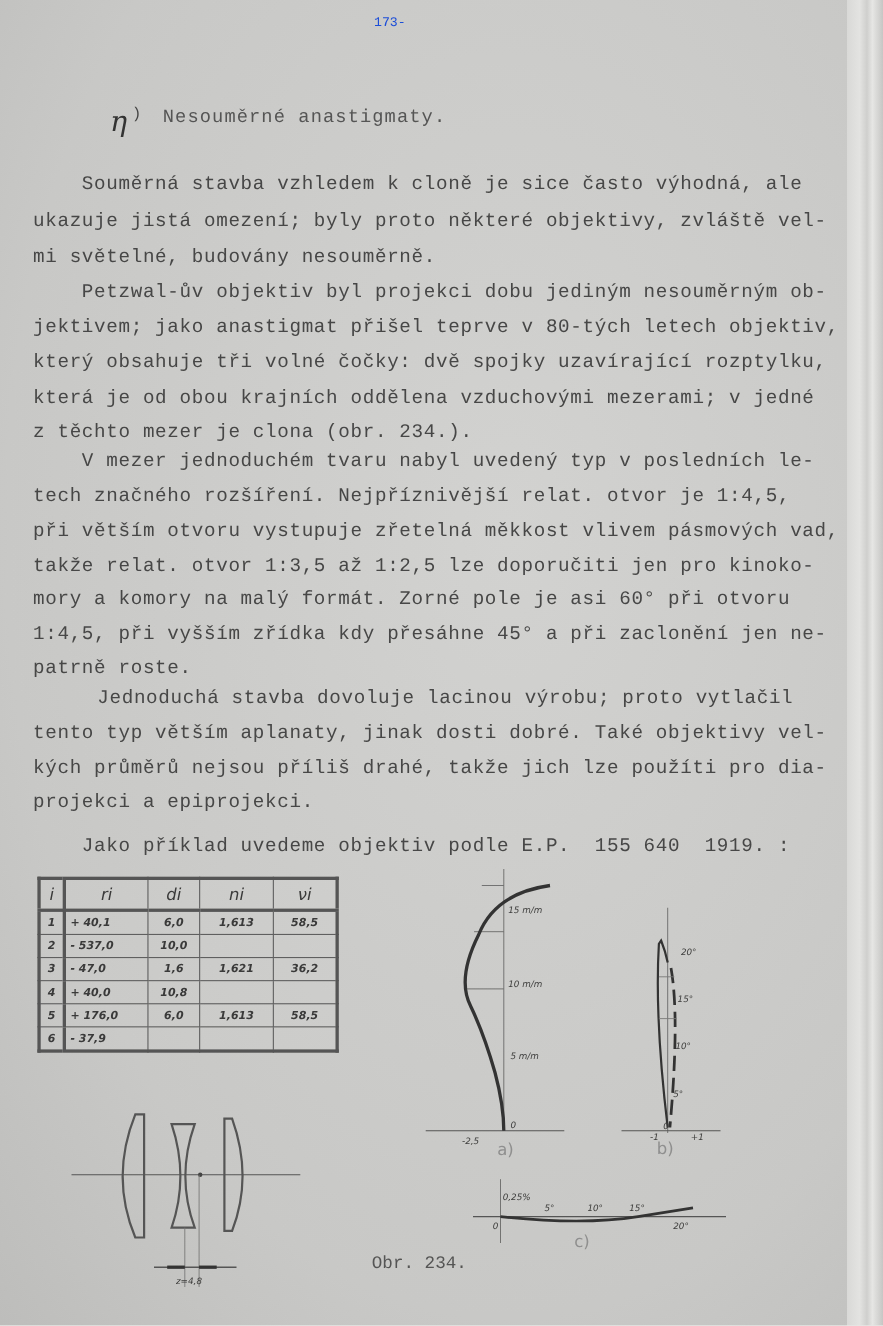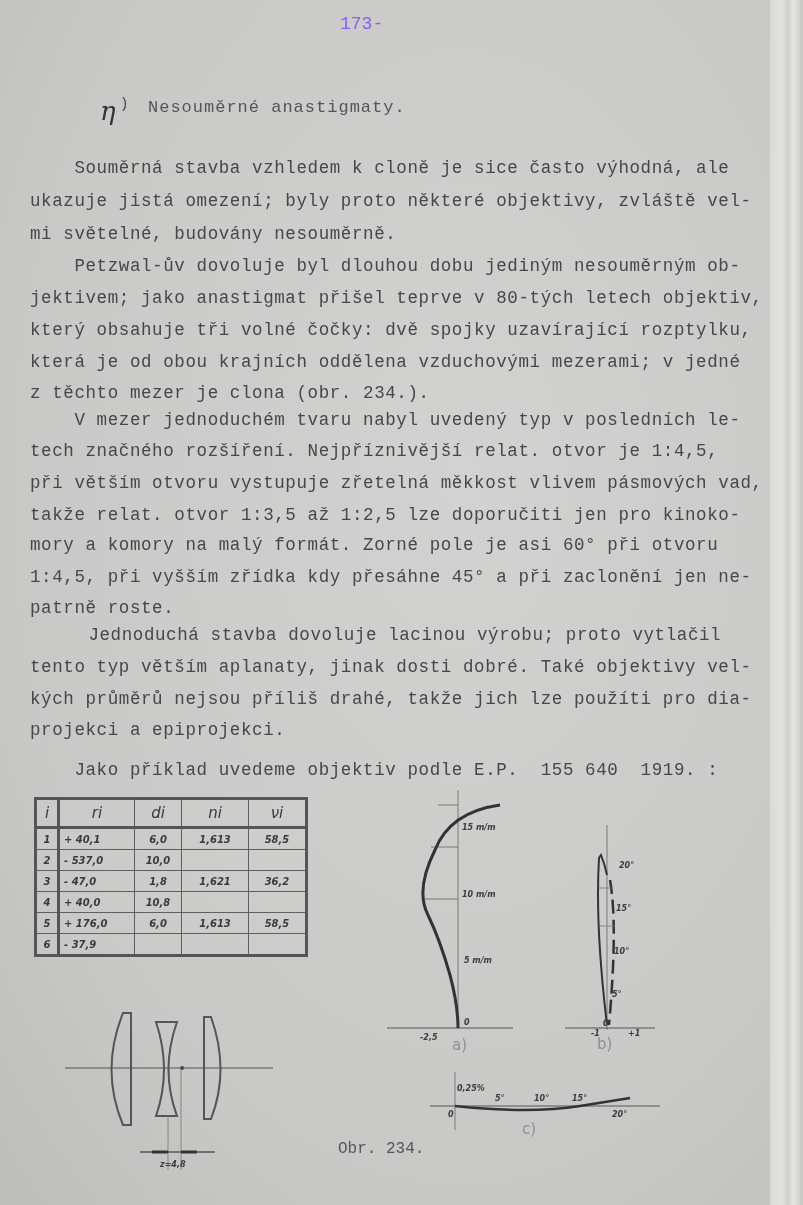--- a/index.html
+++ b/index.html
@@ -14,21 +14,21 @@
     background: radial-gradient(ellipse at 60% 40%, #d2d2d0 0%, #c8c8c6 70%, #bdbdbb 100%);
   }
   .edge {
     position:absolute; left:770px; top:0; width:33px; height:1205px;
     background: linear-gradient(90deg,#d9d9d7 0%,#e3e3e1 35%,#cfcfcd 55%,#e6e6e4 70%,#c5c5c3 100%);
   }
   .line {
     position:absolute; font-size:17.5px; letter-spacing:0.6px; white-space:pre;
     color:#474747; line-height:20px;
   }
-  .pagenum { position:absolute; left:340px; top:14px; font-size:18px; color:#8b5cf6; }
+  .pagenum { position:absolute; left:340px; top:14px; font-size:12px; color:#1d4ed8; }
   .eta { position:absolute; left:100px; top:96px; font-family:"DejaVu Serif", serif; font-style:italic; font-size:26px; color:#333; }
   .eta-paren { position:absolute; left:120px; top:96px; font-size:14px; color:#444; }
   .title { position:absolute; left:148px; top:98px; font-size:17px; color:#555; letter-spacing:1px; }
 
   table.lens {
     position:absolute; left:34px; top:797px; border-collapse:collapse;
     border:3px solid #555; font-family:"DejaVu Sans", sans-serif; font-style:italic;
     color:#3a3a3a; background:rgba(255,255,255,0.05);
   }
   table.lens td, table.lens th {
@@ -37,40 +37,40 @@
   table.lens th { font-size:15px; font-weight:normal; height:26px; border-bottom:3px solid #555; }
   table.lens td.c { text-align:center; }
   .col-i { width:12px; border-right:3px solid #555 !important; }
   .col-r { width:66px; }
   .col-d { width:38px;margin-left:16px; }
   .col-n { width:58px; }
   .col-v { width:48px; }
 
   .fig { position:absolute; }
   .fig svg { display:block; }
-  .lbl { position:absolute; font-family:"DejaVu Sans", sans-serif; font-style:italic; font-size:8px; font-weight:bold; color:#3c3c3c; }
+  .lbl { position:absolute; font-family:"DejaVu Sans", sans-serif; font-style:italic; font-size:8px; font-weight:normal; color:#3c3c3c; }
   .sub { position:absolute; font-family:"DejaVu Sans", sans-serif; font-size:15px; color:#8f8f8f; }
   .caption { position:absolute; left:338px; top:1140px; font-size:16px; color:#555; }
 </style>
 </head>
 <body>
 
 <div class="page"></div>
 <div class="edge"></div>
 
 <div class="pagenum">173-</div>
 <div class="eta">η</div>
 <div class="eta-paren">)</div>
 <div class="title">Nesouměrné anastigmaty.</div>
 
 <div>
   <div class="line" style="left:30px;top:158px">    Souměrná stavba vzhledem k cloně je sice často výhodná, ale</div>
   <div class="line" style="left:30px;top:191px">ukazuje jistá omezení; byly proto některé objektivy, zvláště vel-</div>
   <div class="line" style="left:30px;top:224px">mi světelné, budovány nesouměrně.</div>
-  <div class="line" style="left:30px;top:256px">    Petzwal-ův dovoluje byl dlouhou dobu jediným nesouměrným ob-</div>
+  <div class="line" style="left:30px;top:256px">    Petzwal-ův objektiv byl projekci dobu jediným nesouměrným ob-</div>
   <div class="line" style="left:30px;top:288px">jektivem; jako anastigmat přišel teprve v 80-tých letech objektiv,</div>
   <div class="line" style="left:30px;top:320px">který obsahuje tři volné čočky: dvě spojky uzavírající rozptylku,</div>
   <div class="line" style="left:30px;top:352px">která je od obou krajních oddělena vzduchovými mezerami; v jedné</div>
   <div class="line" style="left:30px;top:383px">z těchto mezer je clona (obr. 234.).</div>
   <div class="line" style="left:30px;top:410px">    V mezer jednoduchém tvaru nabyl uvedený typ v posledních le-</div>
   <div class="line" style="left:30px;top:441px">tech značného rozšíření. Nejpříznivější relat. otvor je 1:4,5,</div>
   <div class="line" style="left:30px;top:473px">při větším otvoru vystupuje zřetelná měkkost vlivem pásmových vad,</div>
   <div class="line" style="left:30px;top:505px">takže relat. otvor 1:3,5 až 1:2,5 lze doporučiti jen pro kinoko-</div>
   <div class="line" style="left:30px;top:535px">mory a komory na malý formát. Zorné pole je asi 60° při otvoru</div>
   <div class="line" style="left:30px;top:567px">1:4,5, při vyšším zřídka kdy přesáhne 45° a při zaclonění jen ne-</div>
@@ -101,21 +101,21 @@
   <tr>
     <td class="col-i c">2</td>
     <td>- 537,0</td>
     <td class="c">10,0</td>
     <td class="c"></td>
     <td class="c"></td>
   </tr>
   <tr>
     <td class="col-i c">3</td>
     <td>-  47,0</td>
-    <td class="c">1,8</td>
+    <td class="c">1,6</td>
     <td class="c">1,621</td>
     <td class="c">36,2</td>
   </tr>
   <tr>
     <td class="col-i c">4</td>
     <td>+  40,0</td>
     <td class="c">10,8</td>
     <td class="c"></td>
     <td class="c"></td>
   </tr>

